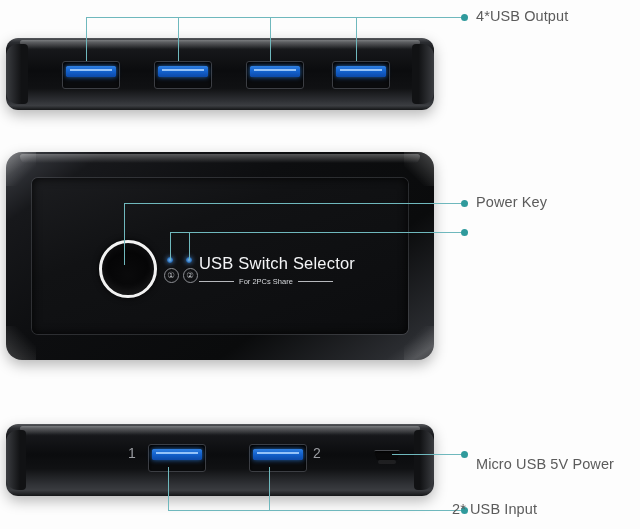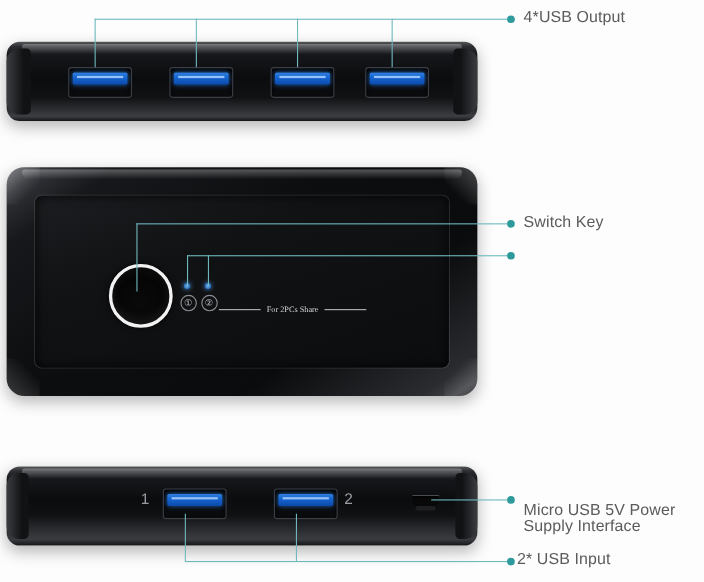--- a/index.html
+++ b/index.html
@@ -189,21 +189,21 @@
     gap: 5px;
   }
   #brand-sub-row .rule {
     flex: 1 1 auto;
     height: 1px;
     background: #b6b8bc;
   }
   #brand-sub {
     color: #d6d8dc;
     font-size: 7.5px;
-    font-family: Liberation Serif, serif;
+    font-family: Liberation Sans, sans-serif;
     white-space: nowrap;
   }
 
   
   #unit-bot {
     left: 6px; top: 424px;
     width: 428px; height: 72px;
     border-radius: 12px;
     background:
       linear-gradient(180deg,
@@ -285,30 +285,31 @@
     <div class="face"></div>
   </div>
 
   <div id="switch-key"></div>
 
   <div class="led" style="left:167px; top:257px;"></div>
   <div class="led" style="left:186px; top:257px;"></div>
   <div class="led-num" style="left:163.5px; top:268px;">①</div>
   <div class="led-num" style="left:182.5px; top:268px;">②</div>
 
+  <div id="brand-title">USB Switch Selector</div>
   <div id="brand-sub-row">
     <div class="rule"></div>
     <div id="brand-sub">For 2PCs Share</div>
     <div class="rule"></div>
   </div>
 
   <div class="cl-v" style="left:124px; top:203px; height:62px;"></div>
   <div class="cl-h" style="left:124px; top:203px; width:337px;"></div>
   <div class="cl-dot" style="left:461px; top:199.5px;"></div>
-  <div class="cl-label" style="left:476px; top:194px;">Switch Key</div>
+  <div class="cl-label" style="left:476px; top:194px;">Power Key</div>
 
   <div class="cl-v" style="left:170px; top:232px; height:28px;"></div>
   <div class="cl-v" style="left:189px; top:232px; height:28px;"></div>
   <div class="cl-h" style="left:170px; top:232px; width:291px;"></div>
   <div class="cl-dot" style="left:461px; top:228.5px;"></div>
 
   <div id="unit-bot" class="device">
     <div class="side-cap left"></div>
     <div class="side-cap right"></div>
 
@@ -322,21 +323,20 @@
 
   <div class="port-num" style="left:128px; top:445px;">1</div>
   <div class="port-num" style="left:313px; top:445px;">2</div>
 
   <div id="micro-usb"></div>
   <div id="micro-usb-shadow"></div>
 
   <div class="cl-h" style="left:392px; top:454px; width:69px;"></div>
   <div class="cl-dot" style="left:461px; top:450.5px;"></div>
   <div class="cl-label" style="left:476px; top:456px;">Micro USB 5V Power</div>
-  <div class="cl-label" style="left:476px; top:471px;">Supply Interface</div>
 
   <div class="cl-v" style="left:168px; top:467px; height:43px;"></div>
   <div class="cl-v" style="left:269px; top:467px; height:43px;"></div>
   <div class="cl-h" style="left:168px; top:510px; width:293px;"></div>
   <div class="cl-dot" style="left:461px; top:506.5px;"></div>
-  <div class="cl-label" style="left:470px; top:501px;">2* USB Input</div>
+  <div class="cl-label" style="left:452px; top:501px;">2* USB Input</div>
 
 </div>
 
 </body></html>

